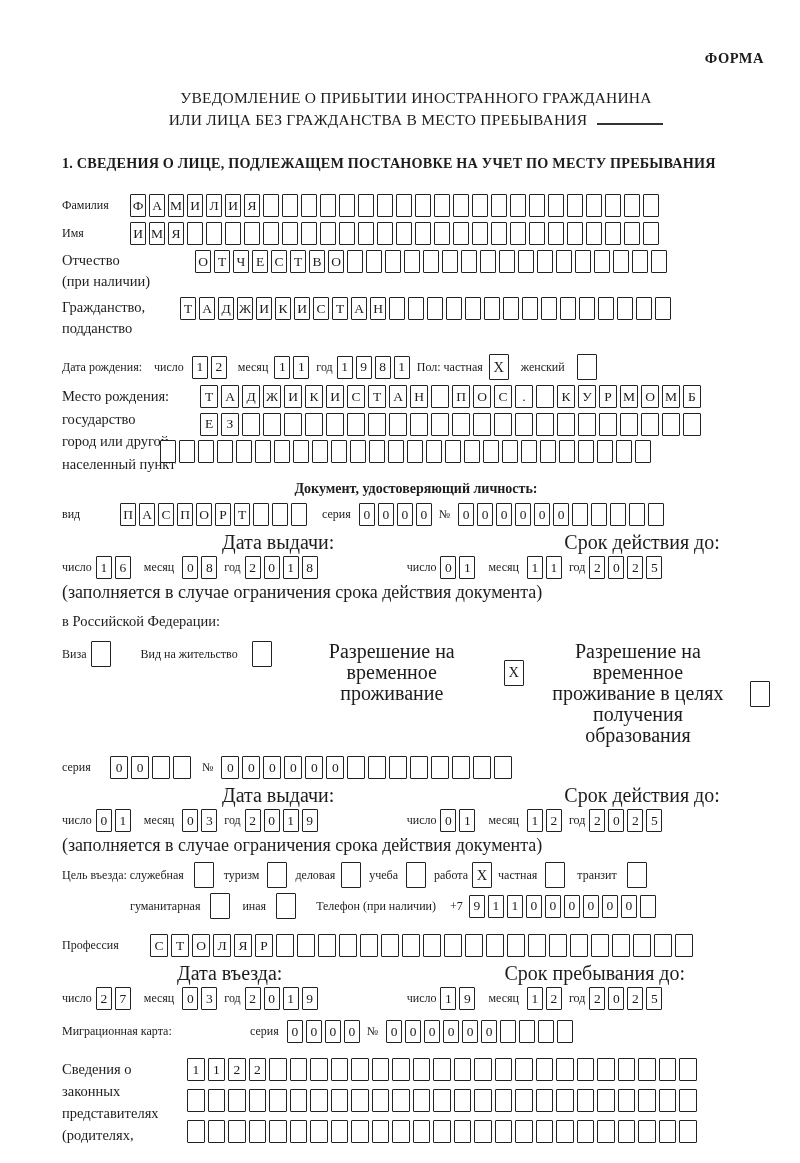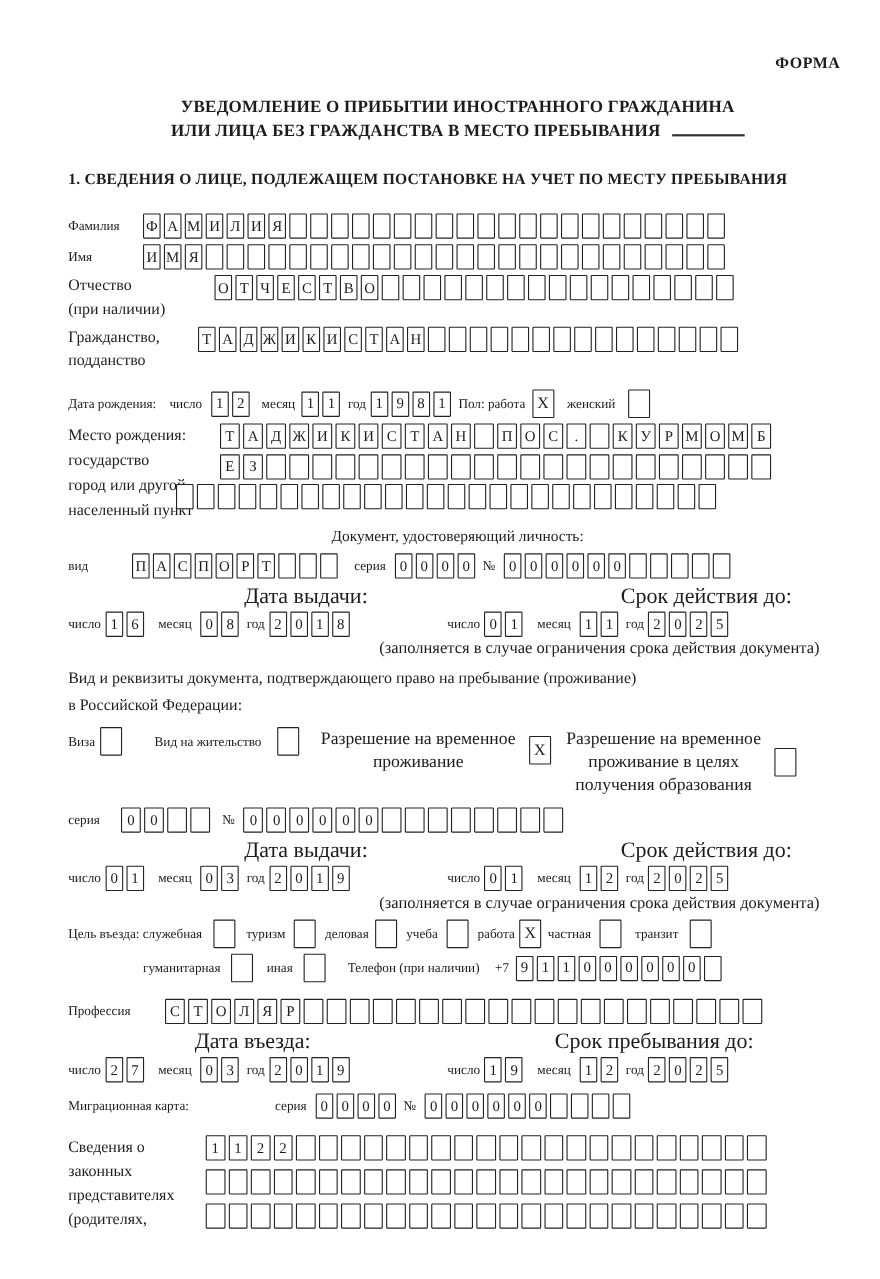--- a/index.html
+++ b/index.html
@@ -7,21 +7,21 @@
   body{width:800px;height:1163px;overflow:hidden;font-family:"Liberation Serif","DejaVu Serif",serif;color:#1c1c1c}
   .page{padding:34px 30px 0 62px;width:800px}
 
   
   .appendix{margin-left:auto;width:186px;font-size:13.5px;line-height:19px}
   .appendix .appendix-note{font-size:12.5px;line-height:17.5px}
   .appendix .gap{height:4px}
   .forma{text-align:right;margin:16px 6px 0 0;font-weight:bold;font-size:14.5px;letter-spacing:.5px}
 
   
-  .title{margin-top:20px;text-align:center;font-weight:bold;font-size:15.5px;line-height:22px;letter-spacing:.2px}
+  .title{margin-top:20px;text-align:center;font-weight:normal;font-size:15.5px;line-height:22px;letter-spacing:.2px}
   .uline{display:inline-block;width:66px;border-bottom:2px solid #333;margin-left:10px;height:14px}
   .section1{margin-top:24px;font-weight:bold;font-size:14.2px;letter-spacing:.2px}
 
   
   .frow{display:flex;align-items:center;margin-bottom:5px}
   .frow.top{align-items:flex-start}
   .lbl{font-size:12px;white-space:nowrap}
   .boxrow{display:flex;align-items:center}
   .box{display:inline-flex;flex:0 0 auto;align-items:center;justify-content:center;width:16px;height:23px;border:1.6px solid #222;border-radius:1px;margin-right:3px;font-size:13.5px;line-height:1;background:#fff}
   .bw .box{width:18px}
@@ -34,32 +34,32 @@
   .w138{width:138px;flex:0 0 138px}
   .w125{width:125px;flex:0 0 125px}
   .ml4{margin-left:4px}.ml6{margin-left:6px}.ml8{margin-left:8px}.ml10{margin-left:10px}
   .ml12{margin-left:12px}.ml14{margin-left:14px}.ml20{margin-left:20px}.ml30{margin-left:30px}
   .mt4{margin-top:15px}.mt10{margin-top:10px}
 
   .flexblock{display:flex;align-items:flex-start;margin-bottom:6px}
   .rowscol .boxrow{margin-bottom:4.5px}
   .shift{margin-left:-40px}
 
-  .doc-header{text-align:center;font-weight:normal;font-size:14px;margin:4px 0 6px 0}
+  .doc-header{text-align:center;font-weight:bold;font-size:14px;margin:4px 0 6px 0}
 
   .dlabels{display:flex;font-size:20px;margin:2px 0 2px 0}
   .drow{display:flex;align-items:center;margin-bottom:3px}
   .dgroup{display:flex;align-items:center}
-  .note-right{text-align:right;margin:0 25px 6px 0;font-size:15px}
+  .note-right{text-align:left;margin:0 25px 6px 0;font-size:18px}
 
   .textline{font-size:14.5px;line-height:24px}
 
   .cb-row{display:flex;align-items:flex-start;margin:8px 0 10px 0}
   .cb-pair{display:flex;align-items:center}
-  .stack{display:flex;flex-direction:column;align-items:center;line-height:21px;font-size:16px;text-align:center}
+  .stack{display:flex;flex-direction:column;align-items:center;line-height:21px;font-size:20px;text-align:center}
 </style>
 </head>
 <body>
 
 <div class="page">
 
 
   <div class="forma">ФОРМА</div>
 
   <div class="title">
@@ -218,21 +218,21 @@
         <span class="box">1</span>
         <span class="box">1</span>
       </span>
     <span class="lbl ml4">год</span>
     <span class="boxrow ml4">
         <span class="box">1</span>
         <span class="box">9</span>
         <span class="box">8</span>
         <span class="box">1</span>
       </span>
-    <span class="lbl ml4">Пол: работа</span>
+    <span class="lbl ml4">Пол: частная</span>
     <span class="cbox ml6">X</span>
     <span class="lbl ml12">женский</span>
     <span class="cbox ml12"></span>
   </div>
 
   <div class="flexblock">
     <div class="lblcol w138" style="line-height:22.5px">
       <span>Место рождения:</span>
       <span>государство</span>
       <span>город или другой</span>
@@ -400,21 +400,20 @@
       <span class="boxrow ml4">
           <span class="box">2</span>
           <span class="box">0</span>
           <span class="box">2</span>
           <span class="box">5</span>
         </span>
     </span>
   </div>
   <div class="note-right">(заполняется в случае ограничения срока действия документа)</div>
 
-  <div class="textline">Вид и реквизиты документа, подтверждающего право на пребывание (проживание)</div>
   <div class="textline">в Российской Федерации:</div>
 
   <div class="cb-row">
     <span class="cb-pair">
       <span class="lbl">Виза</span>
       <span class="cbox ml4"></span>
     </span>
     <span class="cb-pair ml30">
       <span class="lbl">Вид на жительство</span>
       <span class="cbox ml14"></span>

